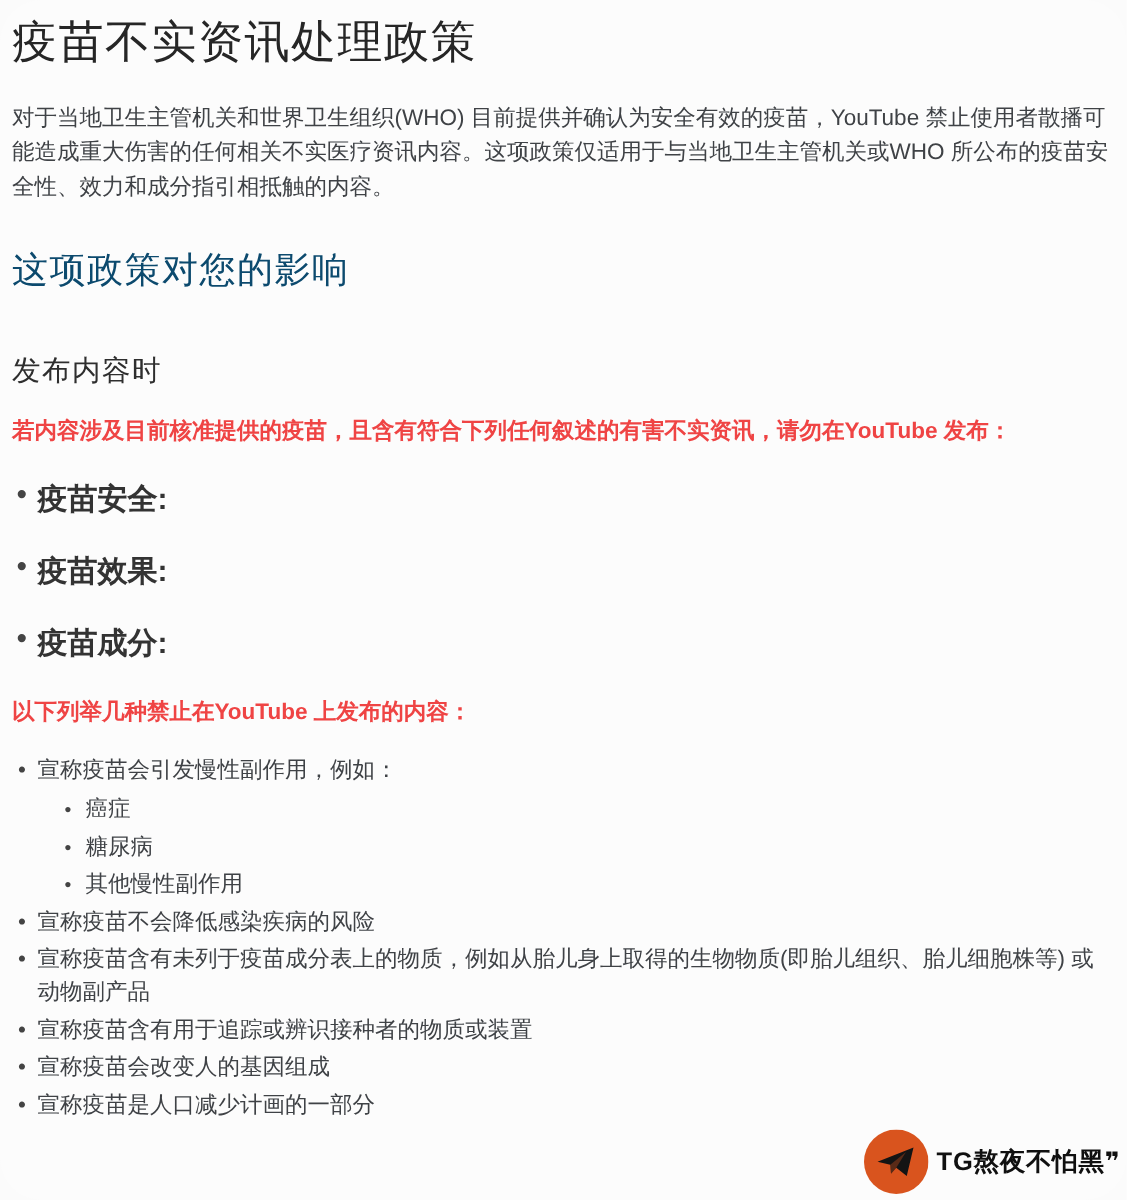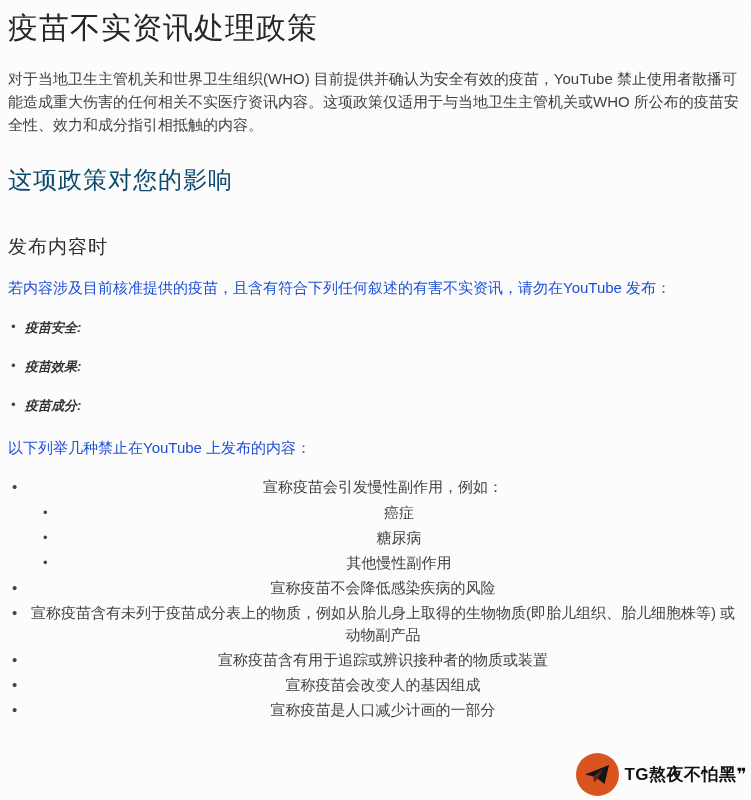--- a/index.html
+++ b/index.html
@@ -43,53 +43,52 @@
   h3.sub-heading {
     font-size: 19px;
     font-weight: 400;
     color: #2e2e2e;
     margin-top: 38px;
     letter-spacing: 1px;
   }
   p.body-text {
     font-size: 15px;
     line-height: 22px;
-    color: #1d4ed8;
+    color: #ef4444;
+    font-weight: bold;
   }
   p.posting-intro { margin-top: 17px; }
   ul { list-style: none; }
   ul.criteria-list { margin-top: 20px; }
   ul.criteria-list li {
     position: relative;
     padding-left: 17px;
-    font-size: 13px;
+    font-size: 20px;
     font-weight: 700;
     color: #333333;
     margin-bottom: 21px;
-    font-style: italic;
   }
   ul.criteria-list li::before {
     content: "•";
     position: absolute;
     left: 3px;
     top: 0;
     font-weight: 400;
     color: #444;
   }
   h2.examples-heading { margin-top: 30px; }
   p.examples-intro { margin-top: 22px; }
   ul.examples-list { margin-top: 17px; }
   ul.examples-list > li {
     position: relative;
     padding-left: 17px;
     font-size: 15px;
     line-height: 22px;
     color: #3f4246;
     margin-bottom: 3px;
-    text-align: center;
   }
   ul.examples-list > li::before {
     content: "•";
     position: absolute;
     left: 4px;
     top: 0;
     color: #444;
   }
   ul.examples-sublist {
     margin-top: 4px;

